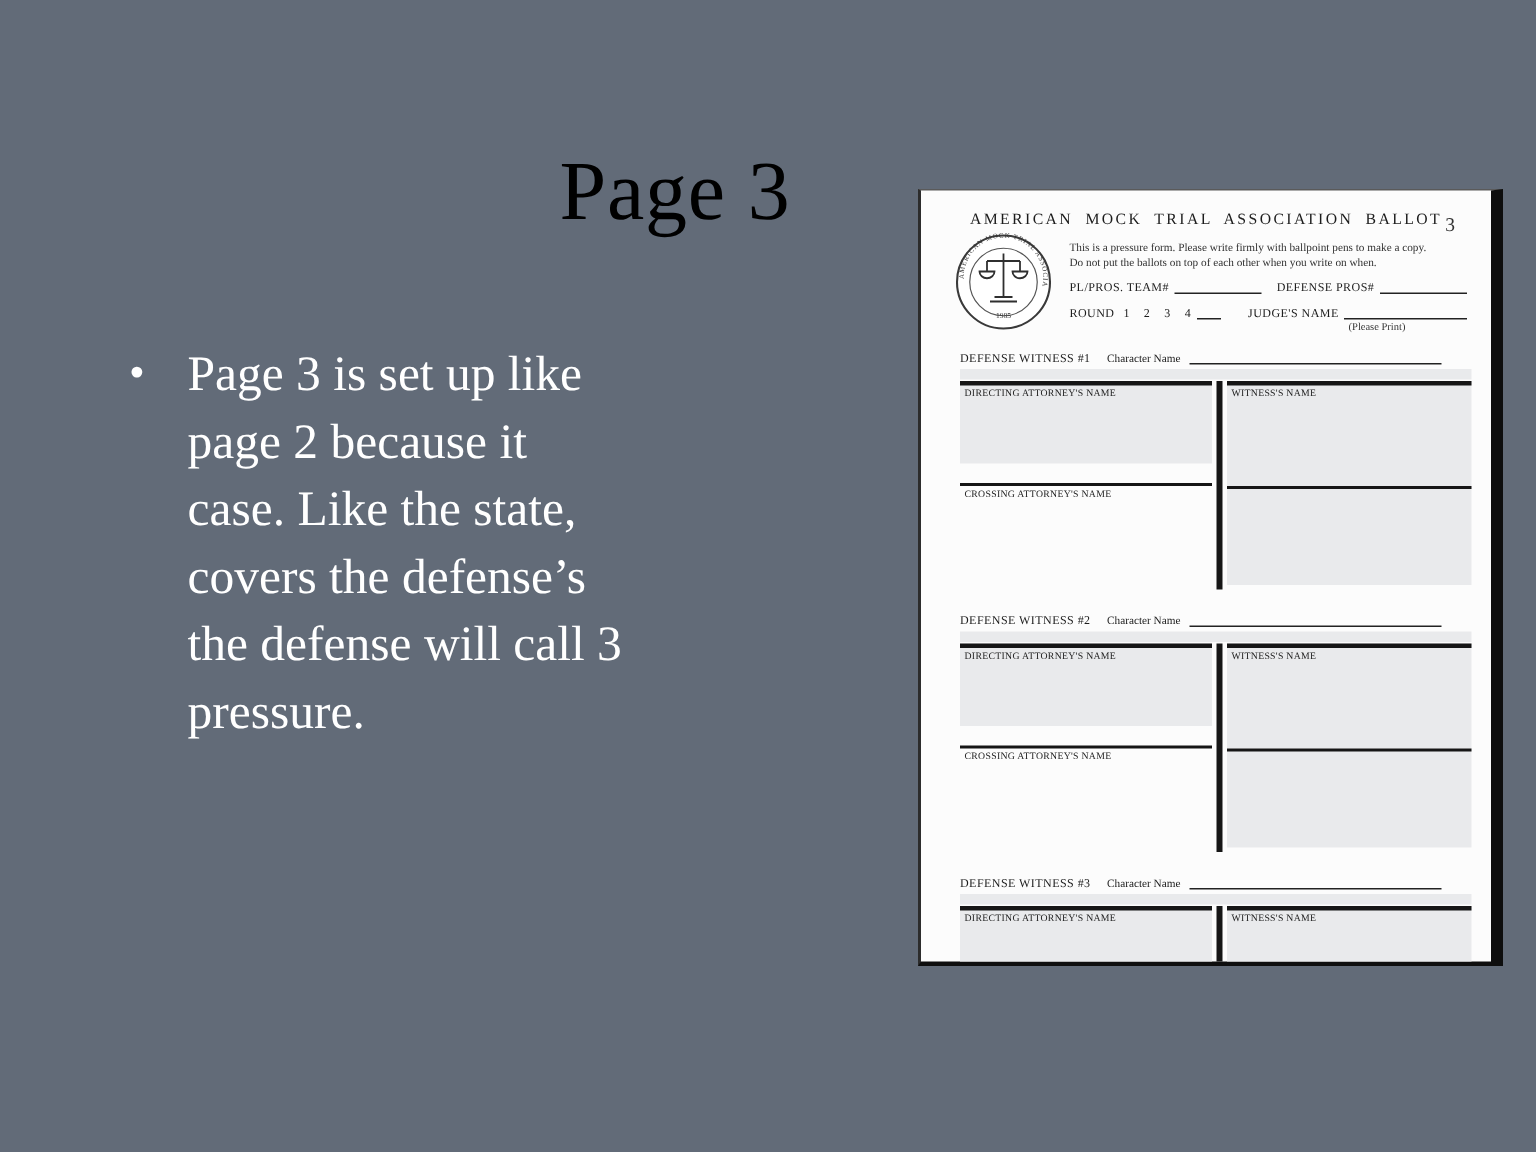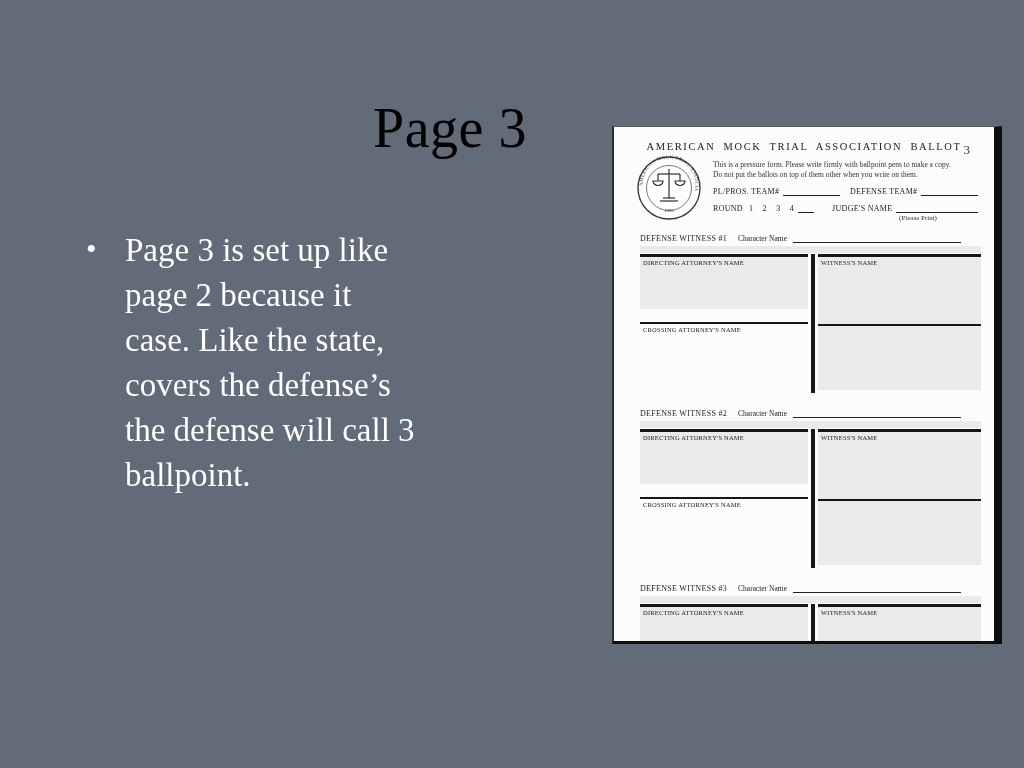--- a/index.html
+++ b/index.html
@@ -82,21 +82,21 @@
   <div class="slide-title">Page 3</div>
 
   <div class="bullet-block">
     <span class="bullet-marker">•</span>
     <div class="bullet-lines">
       <div>Page 3 is set up like</div>
       <div>page 2 because it</div>
       <div>case.  Like the state,</div>
       <div>covers the defense’s</div>
       <div>the defense will call 3</div>
-      <div>ballpoint.</div>
+      <div>pressure.</div>
     </div>
   </div>
 
   <div class="ballot">
 
     <div class="ballot-title">AMERICAN MOCK TRIAL ASSOCIATION BALLOT</div>
     <div class="ballot-pagenum">3</div>
 
     <svg class="seal" width="68" height="68" viewBox="0 0 68 68">
       <circle cx="34" cy="34" r="31" fill="#ffffff" stroke="#3a3a3a" stroke-width="1.4"></circle>
@@ -115,27 +115,27 @@
         <path d="M18,27 a5,4.5 0 0 0 10,0 z"></path>
         <path d="M40,27 a5,4.5 0 0 0 10,0 z"></path>
         <path d="M28,44 h12"></path>
         <path d="M25,47 h18"></path>
       </g>
       <text x="34" y="58" font-size="5" text-anchor="middle" fill="#333" font-family="Liberation Serif, serif">1985</text>
     </svg>
 
     <div class="header-right">
       <div class="instr">This is a pressure form.  Please write firmly with ballpoint pens to make a copy.</div>
-      <div class="instr">Do not put the ballots on top of them other when you write on them.</div>
+      <div class="instr">Do not put the ballots on top of each other when you write on when.</div>
 
       <div class="hrow">
         <span class="lbl">PL/PROS. TEAM#</span>
         <span class="blank"></span>
         <span class="gap10"></span>
-        <span class="lbl">DEFENSE TEAM#</span>
+        <span class="lbl">DEFENSE PROS#</span>
         <span class="blank"></span>
       </div>
 
       <div class="hrow">
         <span class="lbl">ROUND</span>
         <span class="lbl round-opts">1 2 3 4</span>
         <span class="blank fixed"></span>
         <span class="gap10"></span>
         <span class="lbl">JUDGE'S NAME</span>
         <span class="blank"></span>

